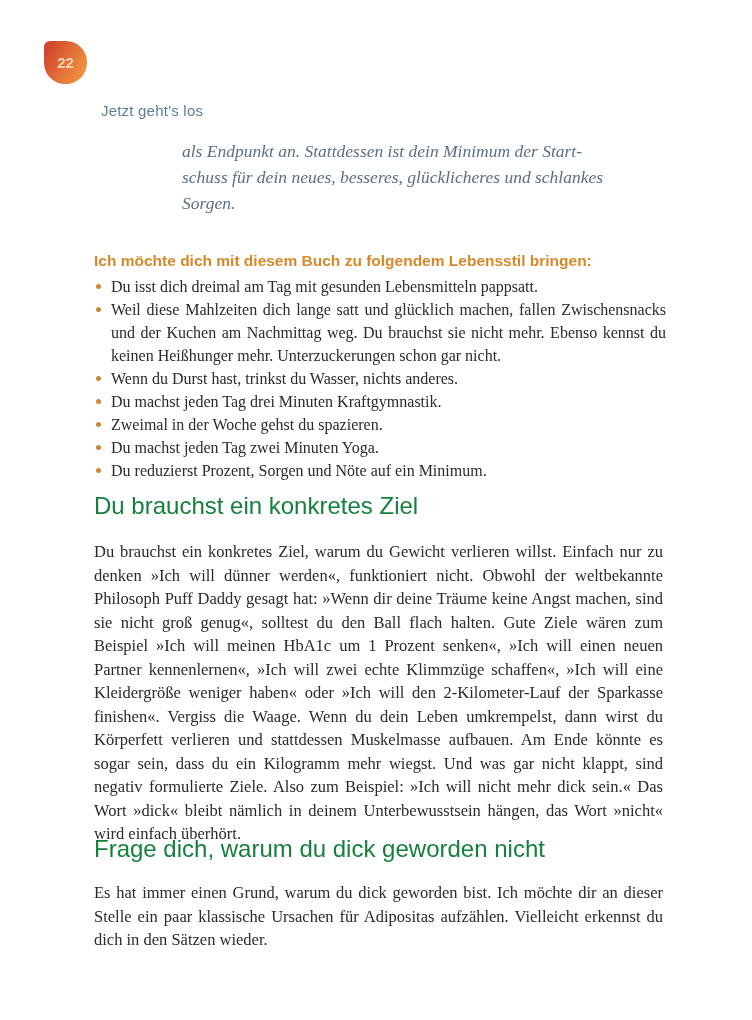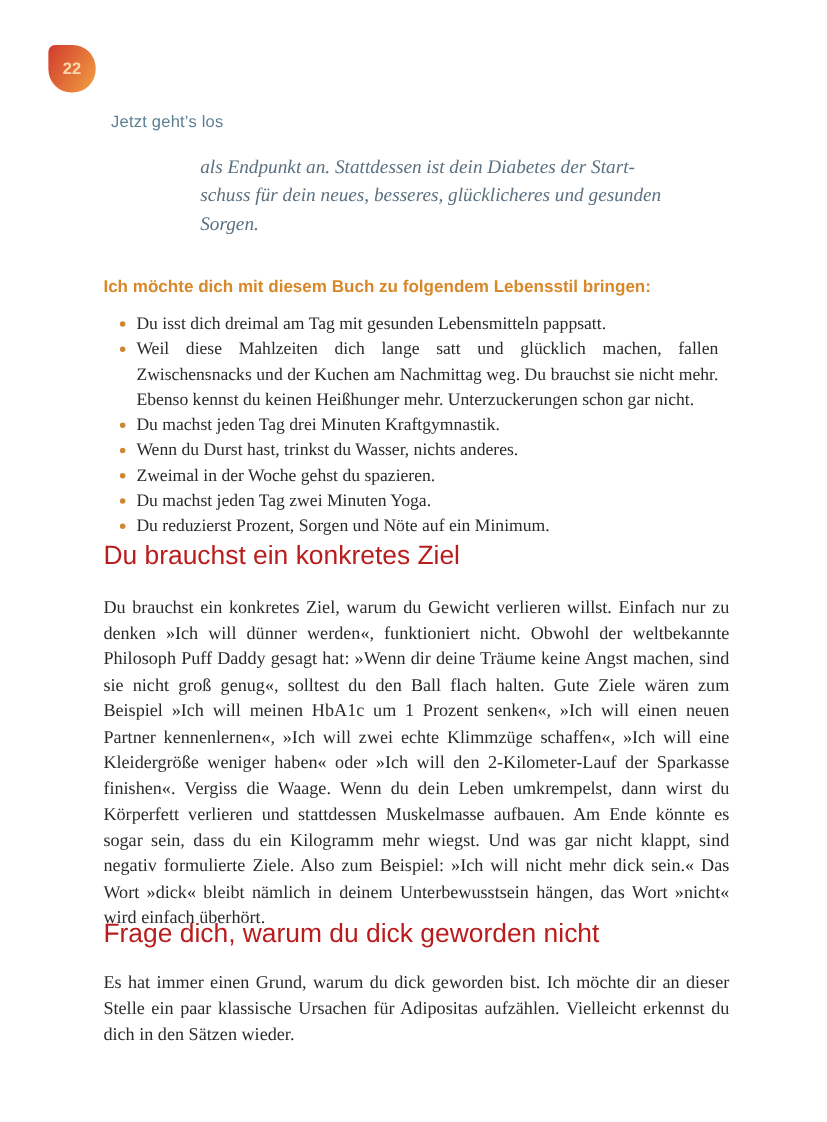--- a/index.html
+++ b/index.html
@@ -66,21 +66,21 @@
   }
   .intro-heading {
     font-family: "Liberation Sans", sans-serif;
     font-size: 15.5px;
     font-weight: bold;
     color: #d8882a;
     margin: 0 0 5px 0;
   }
   ul.bullets {
     list-style: none;
-    margin: 13px;
+    margin: 0;
     padding: 0;
     font-family: Liberation Serif, serif;
   }
   ul.bullets li {
     position: relative;
     padding-left: 17px;
     font-size: 16px;
     line-height: 23px;
     color: #2b2a28;
     text-align: justify;
@@ -96,21 +96,21 @@
   }
 
   
   .sec-h {
     position: absolute;
     left: 94px;
     margin: 0;
     font-family: "Liberation Sans", sans-serif;
     font-weight: normal;
     font-size: 24px;
-    color: #b91c1c;
+    color: #15803d;
   }
   .sec-h1 { top: 492px; }
   .sec-h2 { top: 835px; }
 
   
   .body-p {
     position: absolute;
     left: 94px;
     width: 569px;
     margin: 0;
@@ -128,32 +128,32 @@
 
 <div class="page">
 
   <div class="badge">
     <span>22</span>
   </div>
 
   <div class="running-head">Jetzt geht’s los</div>
 
   <div class="quote">
-    <div>als Endpunkt an. Stattdessen ist dein Diabetes der Start-</div>
-    <div>schuss für dein neues, besseres, glücklicheres und gesunden</div>
+    <div>als Endpunkt an. Stattdessen ist dein Minimum der Start-</div>
+    <div>schuss für dein neues, besseres, glücklicheres und schlankes</div>
     <div>Sorgen.</div>
   </div>
 
   <div class="intro">
     <div class="intro-heading">Ich möchte dich mit diesem Buch zu folgendem Lebensstil bringen:</div>
     <ul class="bullets">
       <li><span class="dot"></span><span>Du isst dich dreimal am Tag mit gesunden Lebensmitteln pappsatt.</span></li>
       <li><span class="dot"></span><span>Weil diese Mahlzeiten dich lange satt und glücklich machen, fallen Zwischensnacks und der Kuchen am Nachmittag weg. Du brauchst sie nicht mehr. Ebenso kennst du keinen Heißhunger mehr. Unterzuckerungen schon gar nicht.</span></li>
+      <li><span class="dot"></span><span>Wenn du Durst hast, trinkst du Wasser, nichts anderes.</span></li>
       <li><span class="dot"></span><span>Du machst jeden Tag drei Minuten Kraftgymnastik.</span></li>
-      <li><span class="dot"></span><span>Wenn du Durst hast, trinkst du Wasser, nichts anderes.</span></li>
       <li><span class="dot"></span><span>Zweimal in der Woche gehst du spazieren.</span></li>
       <li><span class="dot"></span><span>Du machst jeden Tag zwei Minuten Yoga.</span></li>
       <li><span class="dot"></span><span>Du reduzierst Prozent, Sorgen und Nöte auf ein Minimum.</span></li>
     </ul>
   </div>
 
   <h2 class="sec-h sec-h1">Du brauchst ein konkretes Ziel</h2>
   <p class="body-p p1">Du brauchst ein konkretes Ziel, warum du Gewicht verlieren willst. Einfach nur zu denken »Ich will dünner werden«, funktioniert nicht. Obwohl der weltbekannte Philosoph Puff Daddy gesagt hat: »Wenn dir deine Träume keine Angst machen, sind sie nicht groß genug«, solltest du den Ball flach halten. Gute Ziele wären zum Beispiel »Ich will meinen HbA1c um 1 Prozent senken«, »Ich will einen neuen Partner kennenlernen«, »Ich will zwei echte Klimmzüge schaffen«, »Ich will eine Kleidergröße weniger haben« oder »Ich will den 2-Kilometer-Lauf der Sparkasse finishen«. Vergiss die Waage. Wenn du dein Leben umkrempelst, dann wirst du Körperfett verlieren und stattdessen Muskelmasse aufbauen. Am Ende könnte es sogar sein, dass du ein Kilogramm mehr wiegst. Und was gar nicht klappt, sind negativ formulierte Ziele. Also zum Beispiel: »Ich will nicht mehr dick sein.« Das Wort »dick« bleibt nämlich in deinem Unterbewusstsein hängen, das Wort »nicht« wird einfach überhört.</p>
 
   <h2 class="sec-h sec-h2">Frage dich, warum du dick geworden nicht</h2>

